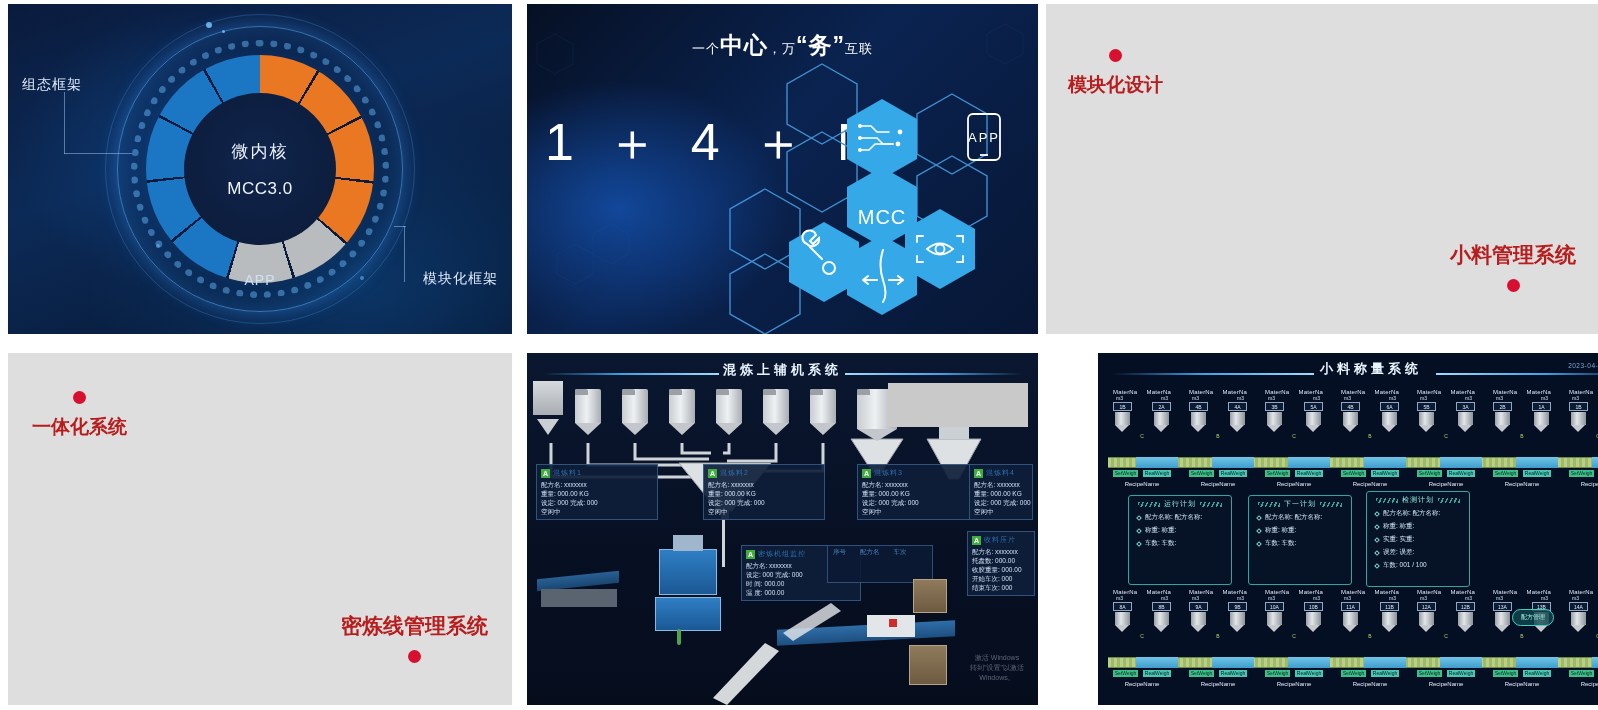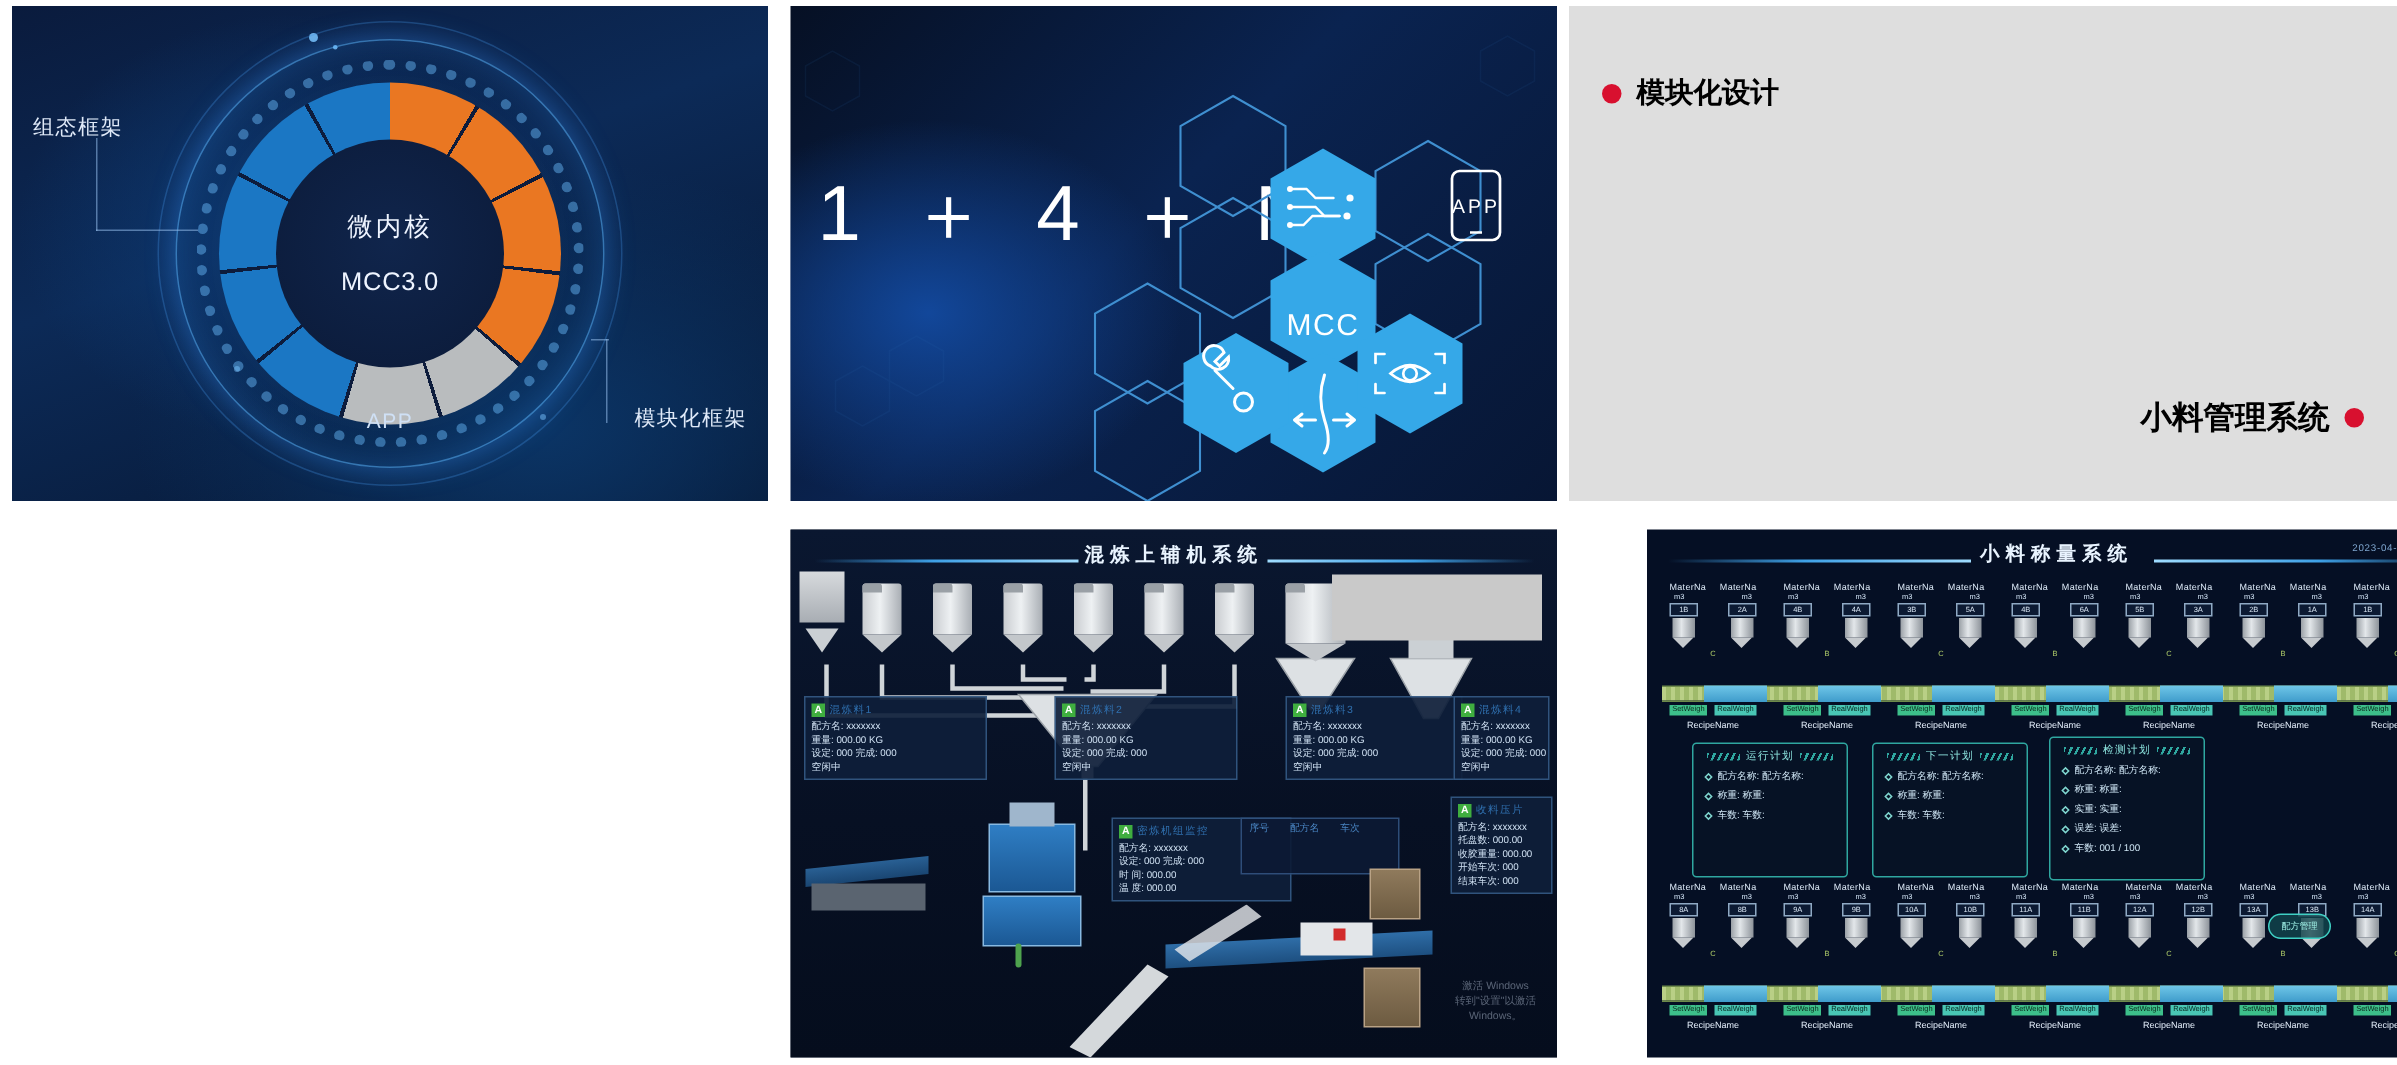--- a/index.html
+++ b/index.html
@@ -73,22 +73,22 @@
   .p2-eq { position:absolute; left:18px; top:104px; color:#fff; font-size:52px;
       letter-spacing:9px; font-weight:300; }
   .hexrow { position:absolute; }
   .hex-label { position:absolute; color:#fff; display:flex; align-items:center;
      justify-content:center; font-size:20px; letter-spacing:1px; }
 
   
   .gray { background:#dedede; }
   #p3 { left:1046px; top:4px; width:552px; height:330px; }
   #p4 { left:8px; top:353px; width:504px; height:352px; }
-  .cap { position:absolute; color:#000000; font-weight:bold; white-space:nowrap;
-     display:flex; align-items:center; gap:10px; }
+  .cap { position:absolute; color:#b91c1c; font-weight:bold; white-space:nowrap;
+     display:flex; align-items:center; gap:10px;flex-direction:column; }
   .bullet { width:13px; height:13px; border-radius:50%; background:#d8102f; display:inline-block; }
   #p3-cap-tl { left:22px; top:45px; font-size:19px; }
   #p3-cap-br { right:22px; bottom:42px; font-size:21px; }
   #p4-cap-tl { left:24px; top:38px; font-size:19px; }
   #p4-cap-br { right:24px; bottom:42px; font-size:21px; }
 
   
   #p5 { left:527px; top:353px; width:511px; height:352px; background:#081227; }
   #p5 .hmi-inner { position:absolute; inset:0;
      background:linear-gradient(180deg,#0a1730 0%,#071023 55%,#050d1d 100%); }
@@ -194,20 +194,23 @@
   <div class="panel" id="p2">
     <svg class="hexbg" viewBox="0 0 511 330" preserveAspectRatio="none">
       <g stroke="#2e6fb5" fill="none" stroke-width="1" opacity=".5">
         <path d="M30 250 l18-10 18 10 v20 l-18 10 -18-10z"></path>
         <path d="M66 230 l18-10 18 10 v20 l-18 10 -18-10z"></path>
         <path d="M10 40 l18-10 18 10 v20 l-18 10 -18-10z"></path>
         <path d="M460 30 l18-10 18 10 v20 l-18 10 -18-10z"></path>
       </g>
     </svg>
 
+    <div class="p2-title">
+      <span class="sm">一个</span><span class="big">中心</span><span class="sm">，万</span><span class="big">“务”</span><span class="sm">互联</span>
+    </div>
 
     <div class="p2-eq">1 ＋ 4 ＋ N</div>
 
     <div class="hexrow" style="left:0;top:0;width:511px;height:330px;">
       <svg width="511" height="330" style="position:absolute;left:0;top:0;">
         <g fill="none" stroke="#3f8fd0" stroke-width="1.4">
           <polygon points="295,60 330,80 330,120 295,140 260,120 260,80"></polygon>
           <polygon points="295,128 330,148 330,188 295,208 260,188 260,148"></polygon>
           <polygon points="238,185 273,205 273,245 238,265 203,245 203,205"></polygon>
           <polygon points="238,250 273,270 273,310 238,330 203,310 203,270"></polygon>
@@ -275,20 +278,30 @@
     <div class="cap" id="p3-cap-tl">
       <span class="bullet"></span>
       <span>模块化设计</span>
     </div>
     <div class="cap" id="p3-cap-br">
       <span>小料管理系统</span>
       <span class="bullet"></span>
     </div>
   </div>
 
+  <div class="panel gray" id="p4">
+    <div class="cap" id="p4-cap-tl">
+      <span class="bullet"></span>
+      <span>一体化系统</span>
+    </div>
+    <div class="cap" id="p4-cap-br">
+      <span>密炼线管理系统</span>
+      <span class="bullet"></span>
+    </div>
+  </div>
 
   <div class="panel" id="p5">
     <div class="hmi-inner"></div>
 
     <div class="hmi-line" style="left:16px;top:20px;width:176px;"></div>
     <div class="hmi-line" style="left:318px;top:20px;width:178px;transform:scaleX(-1);"></div>
     <div class="hmi-title" id="p5-title">混炼上辅机系统</div>
 
     <div class="silo" style="left:48px;top:36px;">
         <div class="cap"></div>

